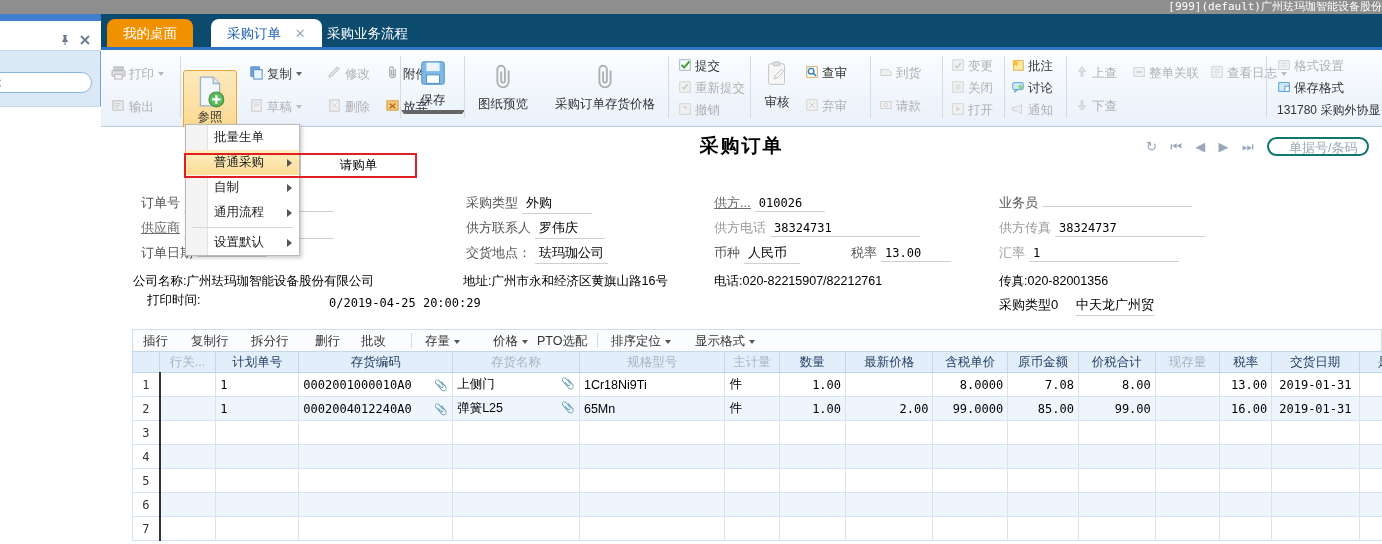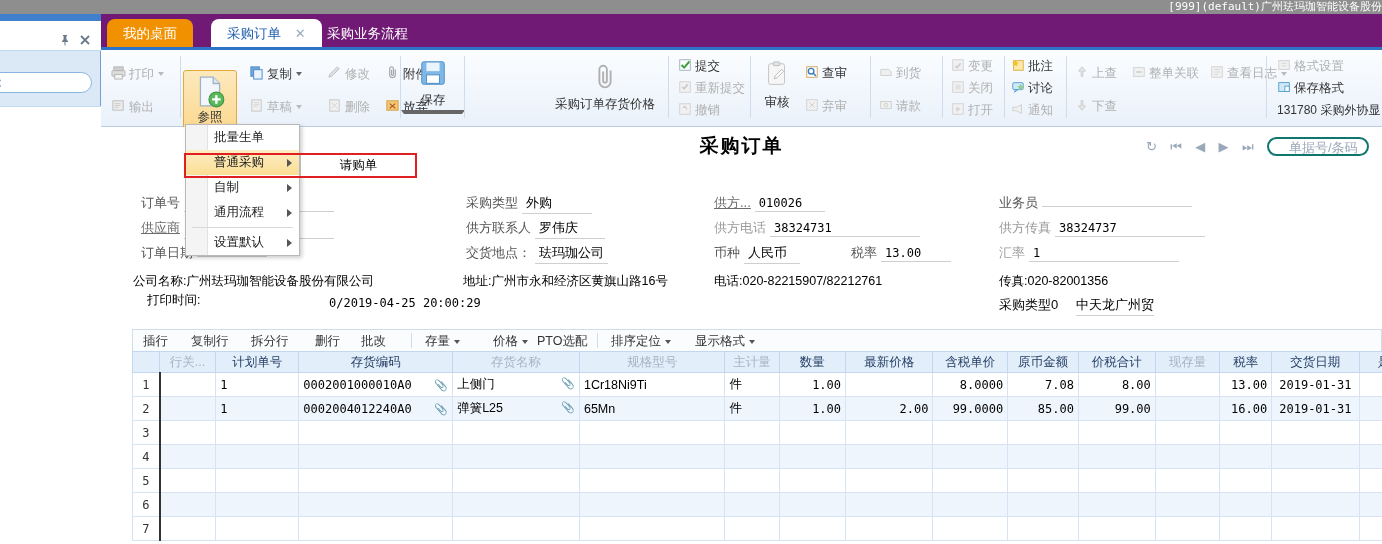--- a/index.html
+++ b/index.html
@@ -41,21 +41,21 @@
     line-height:19px; padding-left:6px; color:#3f6fa8; font-size:12px;
   }
   .lp-body{
     position:absolute; left:0; top:92px; width:101px; height:440px;
     background:#fff; border-top:1px solid #c3d9ef;
   }
 
   
   .tabstrip{
     position:absolute; left:101px; top:14px; width:1281px; height:36px;
-    background:#701a75;
+    background:#0c4a6e;
   }
   .tabstrip::after{
     content:''; position:absolute; left:0; bottom:0; width:100%; height:3px;
     background:#2f73c6;
   }
   .tab{
     position:absolute; top:5px; height:31px; line-height:30px;
     padding:0 16px; font-size:13.5px; color:#fff; white-space:nowrap;
     border-radius:8px 8px 0 0; cursor:pointer;
   }
@@ -353,20 +353,30 @@
               <rect x="9" y="5" width="14" height="9" fill="#eaf4fc"></rect>
               <rect x="9" y="18" width="14" height="9" fill="#fff" stroke="#4b8dc4"></rect>
             </svg>
         </span>
         <span>保存</span>
         <span class="caret" style="display:block; margin:1px auto 0;"></span>
       </div>
       <div class="sep"></div>
     </div>
 
+    <div class="rgroup" style="left:364px; width:76px;">
+      <div class="bigbtn" style="left:3px; top:12px; width:70px;">
+        <span class="glyph">
+          <svg width="30" height="30" viewBox="0 0 32 32">
+              <path d="M22 9v12a6 6 0 0 1-12 0V8a4 4 0 0 1 8 0v12a2 2 0 0 1-4 0V10" fill="none" stroke="#b0b0b0" stroke-width="2"></path>
+            </svg>
+        </span>
+        <span>图纸预览</span>
+      </div>
+    </div>
 
     <div class="rgroup" style="left:440px; width:128px;">
       <div class="bigbtn" style="left:6px; top:12px; width:116px;">
         <span class="glyph">
           <svg width="30" height="30" viewBox="0 0 32 32">
               <path d="M22 9v12a6 6 0 0 1-12 0V8a4 4 0 0 1 8 0v12a2 2 0 0 1-4 0V10" fill="none" stroke="#b0b0b0" stroke-width="2"></path>
             </svg>
         </span>
         <span>采购订单存货价格</span>
       </div>

